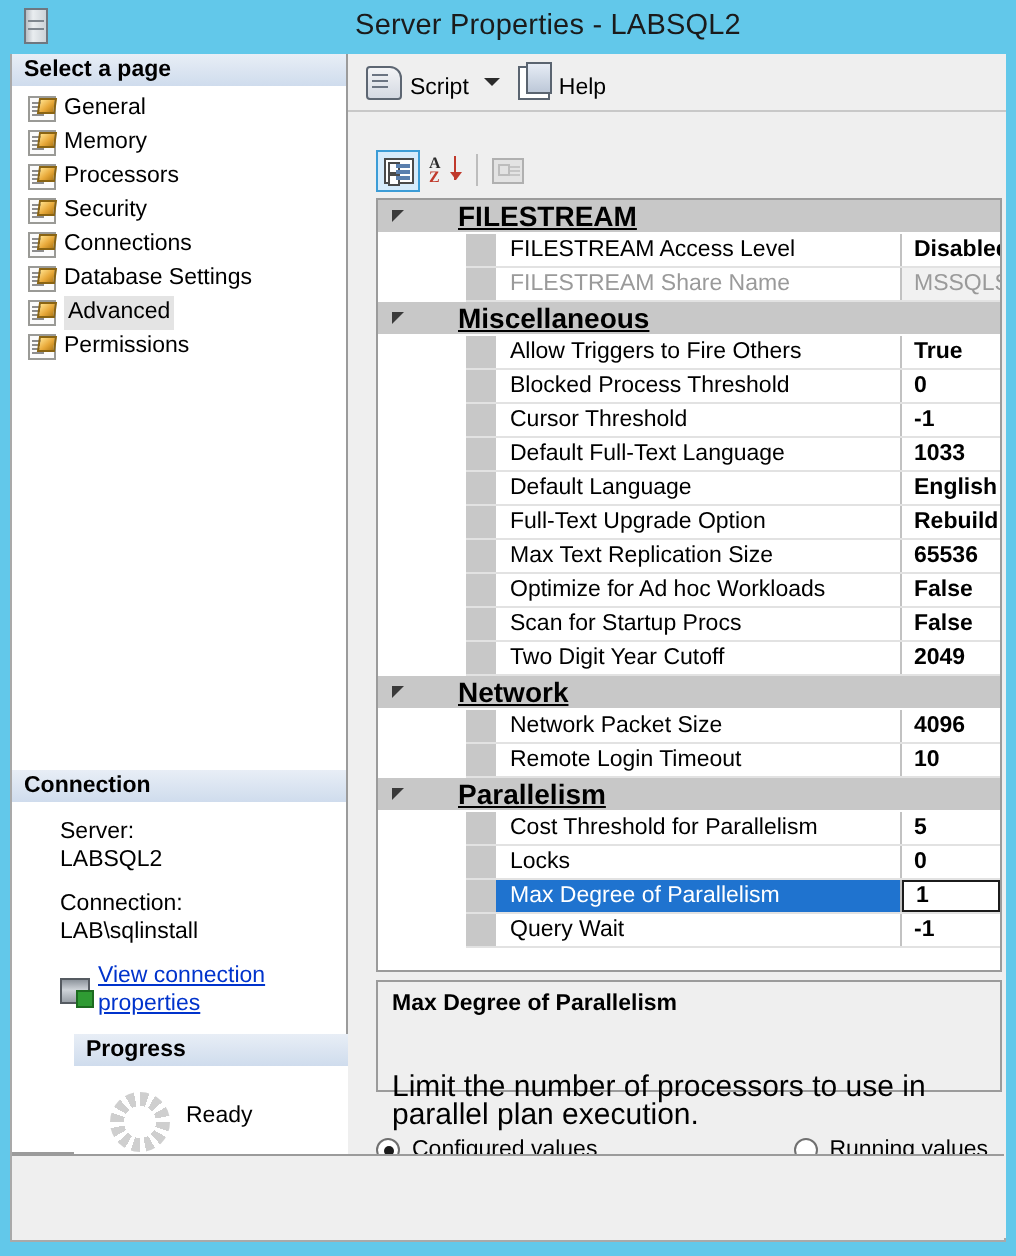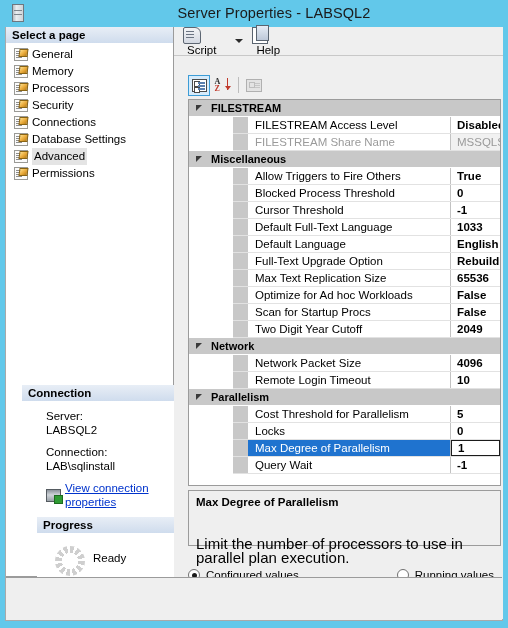--- a/index.html
+++ b/index.html
@@ -109,21 +109,21 @@
   .page-icon .gold {
     position: absolute; right: -1px; top: 0px;
     width: 9px; height: 8px;
     background: linear-gradient(135deg, #ffe08a 0%, #e8a93a 55%, #b57c17 100%);
     border: 1px solid #8a6412;
     box-sizing: border-box;
     transform: skewX(-8deg);
   }
 
   #conn-panel {
-    position: absolute; left: 16px; top: 358px;
+    position: absolute; left: 0; top: 358px;
     width: 167px; height: 132px;
     background: #ffffff;
     box-sizing: border-box;
   }
   #conn-body { padding: 7px 0 0 24px; font-size: 11.5px; line-height: 14px; }
   .conn-label { color: #000; }
   .conn-value { color: #000; margin-bottom: 8px; }
   #conn-link-row { display: flex; align-items: center; margin-top: 3px; }
   #link-icon {
     position: relative;
@@ -186,21 +186,21 @@
   }
   #cmdbar {
     position: absolute; left: 0; top: 0;
     width: 329px; height: 29px;
     background: #efefef;
     border-bottom: 1px solid #c8c8c8;
     display: flex; align-items: center;
     padding-left: 9px;
     box-sizing: border-box;
   }
-  .cmd-btn { display: flex; align-items: flex-start; margin-right: 12px; cursor: default; flex-direction: column; }
+  .cmd-btn { display: flex; align-items: flex-end; margin-right: 1px; cursor: default; }
   .cmd-label { font-size: 11.5px; margin-left: 4px; }
   #script-icon {
     position: relative; width: 16px; height: 15px;
     background: linear-gradient(to bottom, #f3f4f6 0%, #d4d9e2 100%);
     border: 1px solid #5d6672;
     border-radius: 2px 6px 2px 2px;
   }
   #script-icon::before {
     content: ""; position: absolute; left: 2px; top: 3px;
     width: 8px; height: 1px; background: #6b7482;
@@ -293,25 +293,26 @@
     background: #ffffff;
     border: 1px solid #9b9b9b;
     box-sizing: border-box;
     overflow: hidden;
   }
   .cat-row {
     position: relative;
     height: 17px; line-height: 17px;
     background: #c8c8c8;
     font-weight: bold;
-    font-size: 11px;
-    padding-left: 22px;
+    font-size: 14px;
+    padding-left: 40px;
     border-bottom: 1px solid #ffffff;
     box-sizing: border-box;
     white-space: nowrap;
+    text-decoration: underline;
   }
   .cat-tri {
     position: absolute; left: 7px; top: 5px;
     width: 0; height: 0;
     border-left: 6px solid #3a3a3a;
     border-bottom: 6px solid transparent;
   }
   .prop-row {
     position: relative;
     height: 17px;

